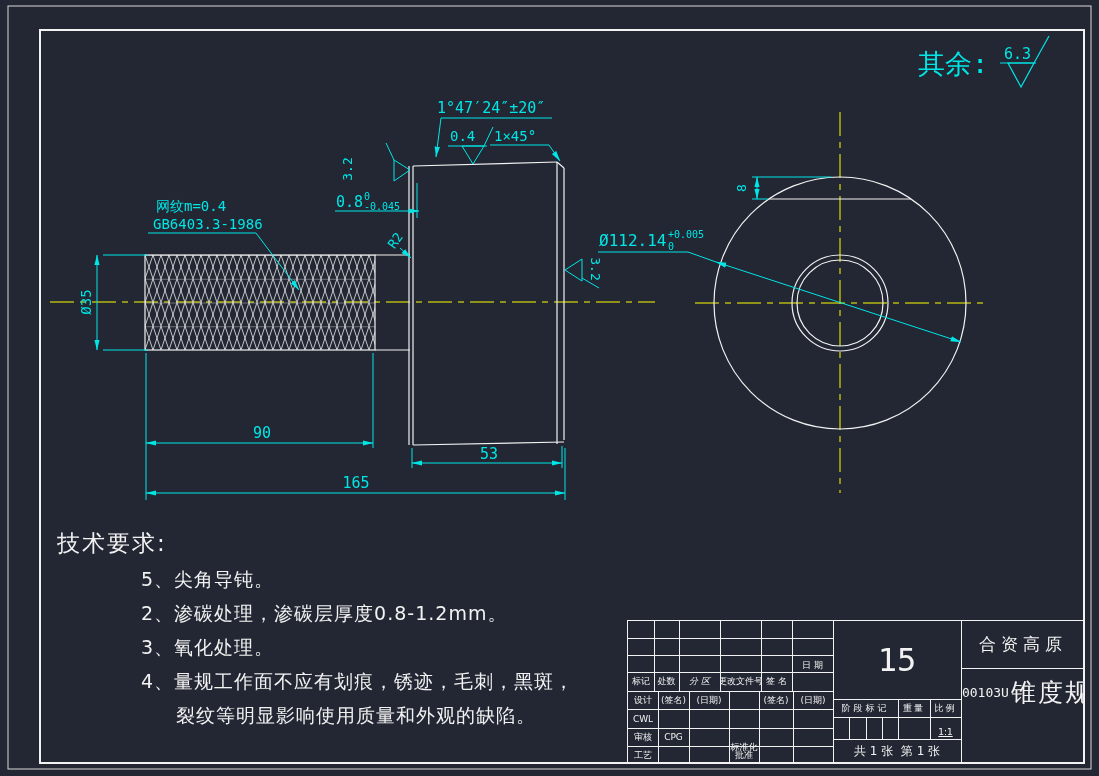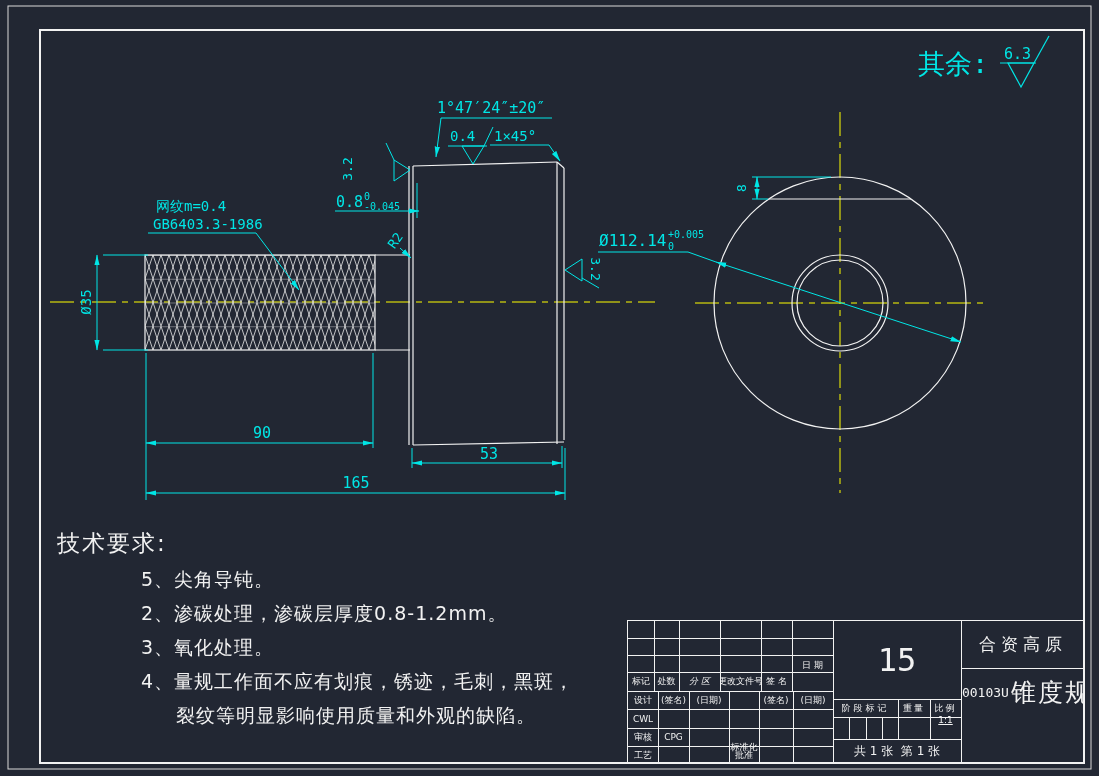--- a/index.html
+++ b/index.html
@@ -228,21 +228,21 @@
   <div class="cell f9" style="left:0;top:88px;width:30px;height:19px;">CWL</div>
   <div class="cell f9" style="left:0;top:107px;width:30px;height:18px;">审核</div>
   <div class="cell f9" style="left:30px;top:107px;width:31px;height:18px;">CPG</div>
   <div class="cell f9" style="left:0;top:125px;width:30px;height:18px;">工艺</div>
   <div class="cell f9" style="left:101px;top:125px;width:30px;height:18px;">批准</div>
 
   <div class="cell big15" style="left:205px;top:0;width:128px;height:78px;">15</div>
   <div class="cell f9" style="left:205px;top:78px;width:65px;height:18px;letter-spacing:3px;">阶段标记</div>
   <div class="cell f9" style="left:270px;top:78px;width:32px;height:18px;letter-spacing:2px;">重量</div>
   <div class="cell f9" style="left:302px;top:78px;width:31px;height:18px;letter-spacing:2px;">比例</div>
-  <div class="cell f9" style="left:302px;top:88px;width:31px;height:22px;text-decoration:underline;">1:1</div>
+  <div class="cell f9" style="left:302px;top:100px;width:31px;height:22px;text-decoration:underline;">1:1</div>
   <div class="cell f12" style="left:205px;top:118px;width:128px;height:25px;">共 1 张  第 1 张</div>
 
   <div class="cell f13 company" style="left:333px;top:0;width:124px;height:47px;">合资高原</div>
   <div class="cell" style="left:333px;top:47px;width:124px;height:49px;">
     <span class="partno">600103U</span><span class="partname">锥度规</span>
   </div>
 </div>
 
 </div>
 

